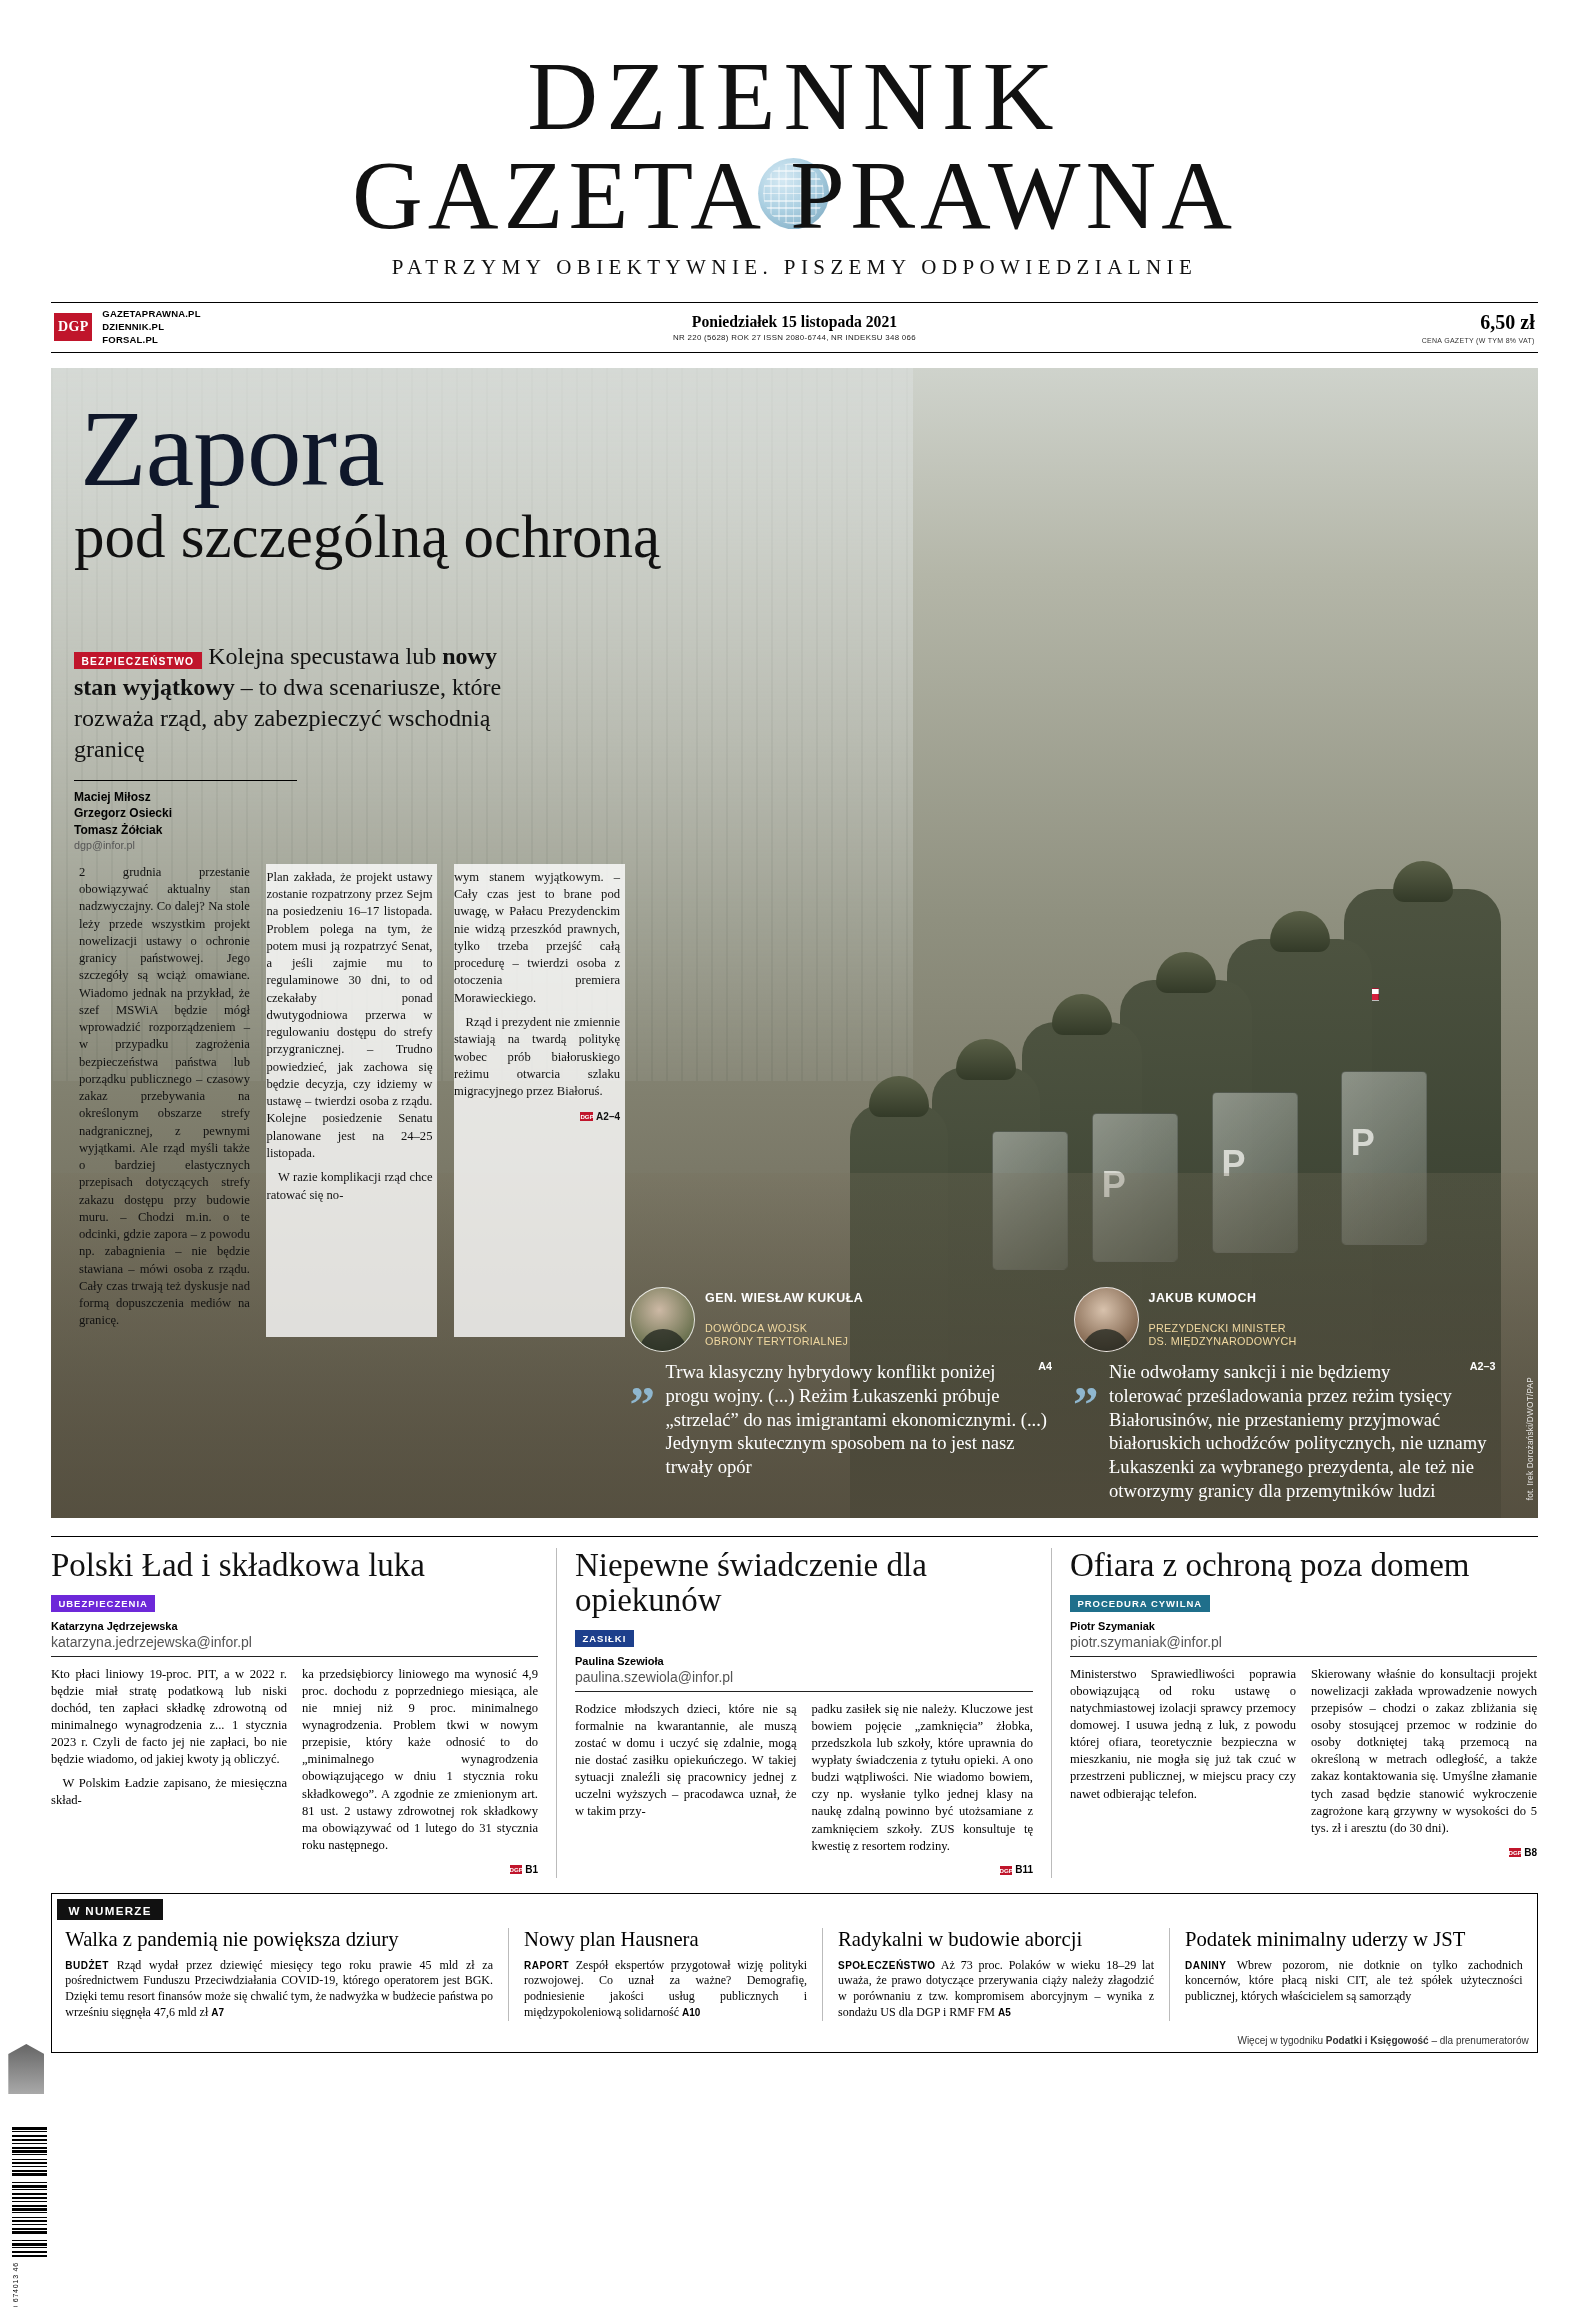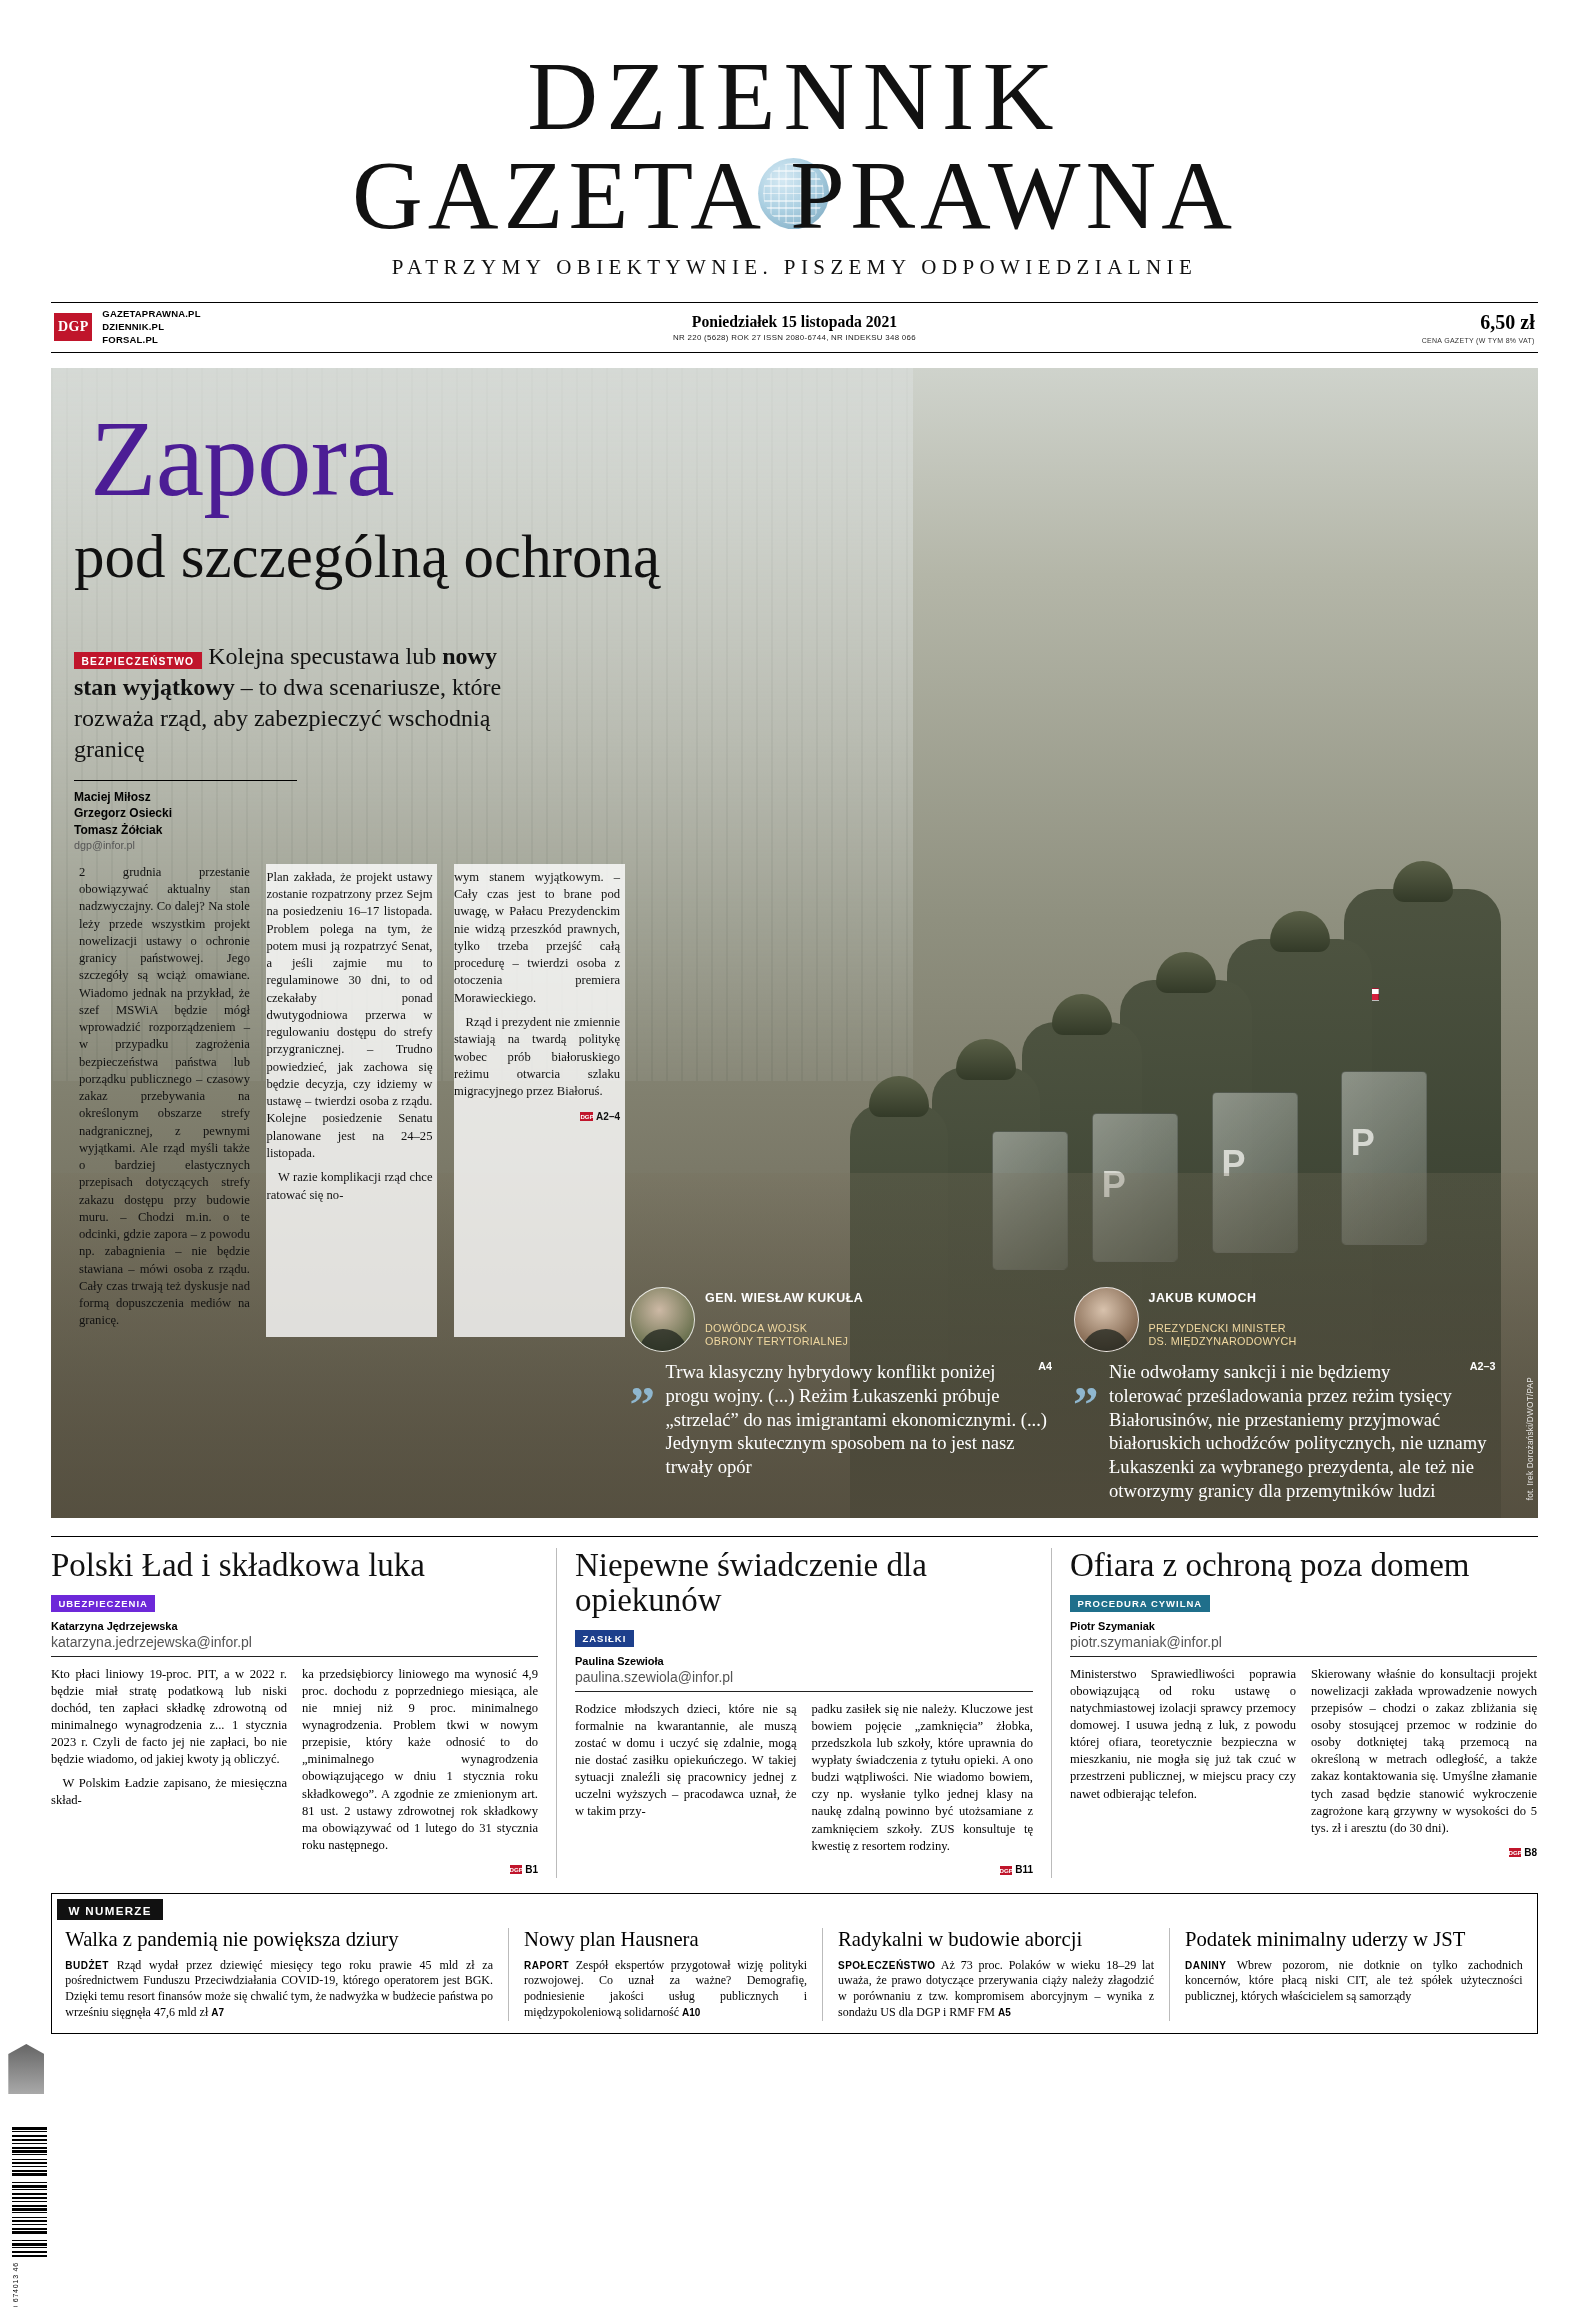--- a/index.html
+++ b/index.html
@@ -201,26 +201,26 @@
     background: linear-gradient(to bottom, #fff 0 50%, #d4213d 50% 100%);
     border: 0.8px solid rgba(0,0,0,.25);
   }
 
   .hero-headline {
     position: absolute;
     left: 23px; top: 23px;
     z-index: 5;
   }
   .hero-headline h1 {
-    margin: 16px;
+    margin: 6px;
     font-family: "Liberation Serif", serif;
     font-weight: 400;
     font-size: 109px;
     line-height: .95;
-    color: #4c1d95;
+    color: #0f172a;
     letter-spacing: -0.8px;
   }
   .hero-headline h2 {
     margin: 5px 0 0 0;
     font-family: "Liberation Serif", serif;
     font-weight: 400;
     font-size: 61px;
     line-height: 1;
     color: #111;
   }
@@ -749,20 +749,24 @@
       <div class="wn-item" style="width:347px">
         <h4>Radykalni w budowie aborcji</h4>
         <p><span class="lbl">SPOŁECZEŃSTWO</span><span> Aż 73 proc. Polaków w wieku 18–29 lat uważa, że prawo dotyczące przerywania ciąży należy złagodzić w porównaniu z tzw. kompromisem aborcyjnym – wynika z sondażu US dla DGP i RMF FM</span> <span class="refmark">A5</span></p>
       </div>
 
       <div class="wn-item" style="width:356px">
         <h4>Podatek minimalny uderzy w JST</h4>
         <p><span class="lbl">DANINY</span><span> Wbrew pozorom, nie dotknie on tylko zachodnich koncernów, które płacą niski CIT, ale też spółek użyteczności publicznej, których właścicielem są samorządy</span></p>
       </div>
     </div>
+    <div class="wn-foot">
+      <span>Więcej w tygodniku</span>
+      <span class="b">Podatki i Księgowość</span><span> – dla prenumeratorów</span>
+    </div>
   </div>
 
   <div class="left-emblem"></div>
 
   <div class="barcode">
     <div class="bars"></div>
     <div class="num">9 772080 674013   46</div>
   </div>
 
 </div>

